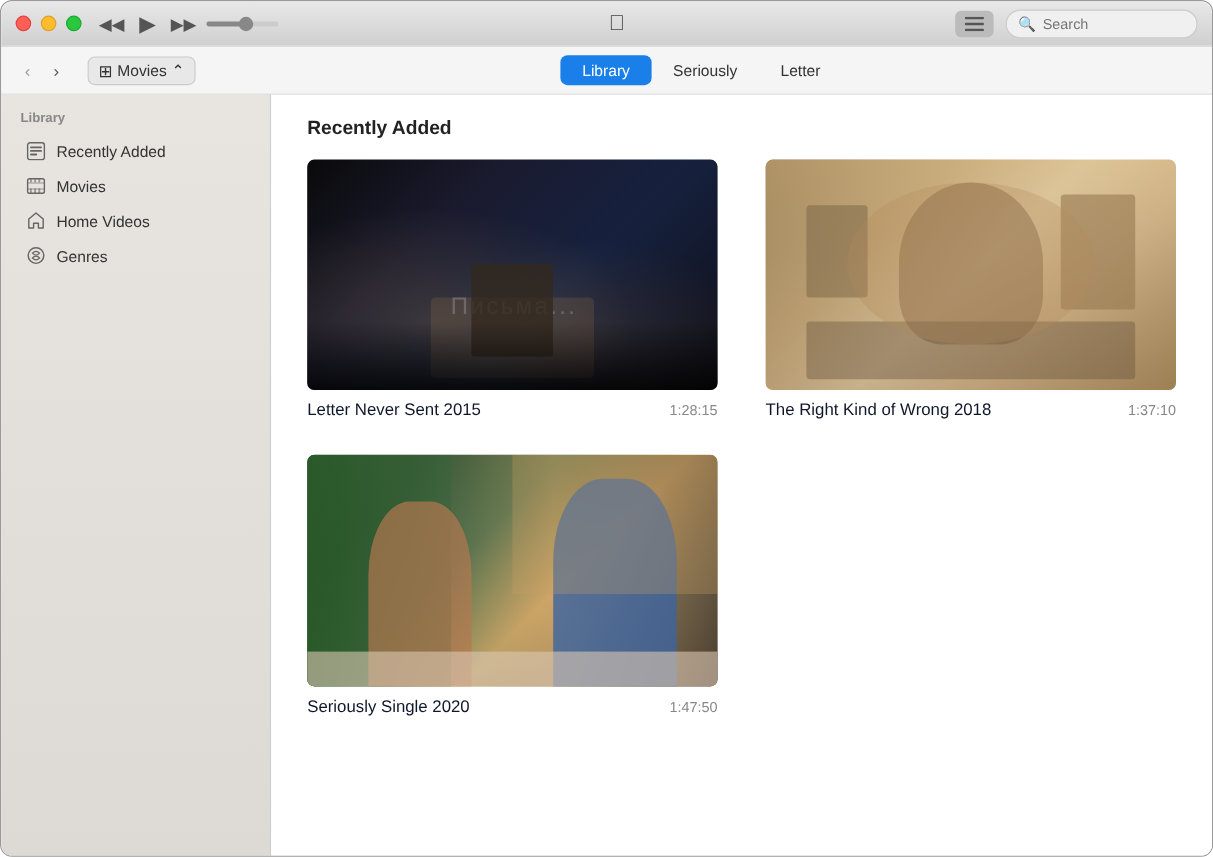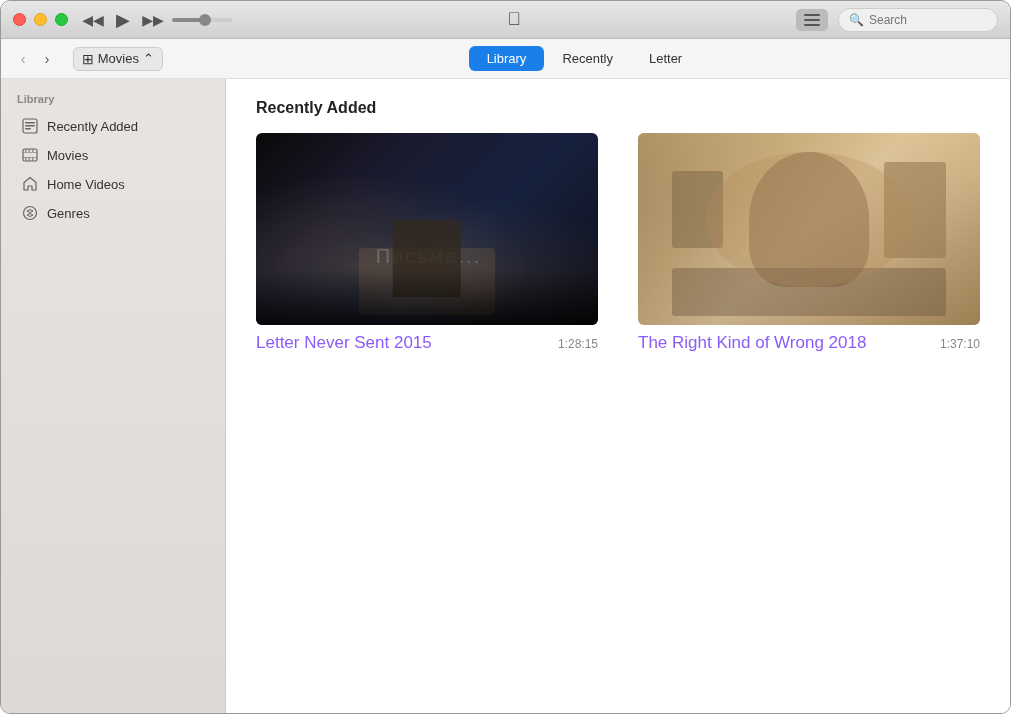--- a/index.html
+++ b/index.html
@@ -293,22 +293,22 @@
       margin-bottom: 8px;
     }
 
     .movie-meta {
       display: flex;
       justify-content: space-between;
       align-items: baseline;
     }
 
     .movie-title {
-      font-size: 17px;
-      color: #8b5cf6;
+      font-size: 14px;
+      color: #0f172a;
     }
 
     .movie-duration {
       font-size: 12px;
       color: #888;
       white-space: nowrap;
     }
 
     
     .thumb-1 {
@@ -443,21 +443,21 @@
   </div>
 
   <div class="library-picker">
     <span class="library-picker-icon">⊞</span>
     <span>Movies</span>
     <span>⌃</span>
   </div>
 
   <div class="tab-bar">
     <button class="tab-btn active">Library</button>
-    <button class="tab-btn">Recently</button>
+    <button class="tab-btn">Seriously</button>
     <button class="tab-btn">Letter</button>
   </div>
 </div>
 
 <div class="main-layout">
 
   <div class="sidebar">
     <div class="sidebar-section-label">Library</div>
 
     <div class="sidebar-item">
@@ -535,17 +535,35 @@
           <div style="position:absolute;bottom:5%;left:10%;right:10%;height:25%;background:rgba(100,80,60,0.4);border-radius:3px;"></div>
           <div style="position:absolute;top:15%;right:10%;width:18%;height:50%;background:rgba(150,120,80,0.6);border-radius:3px;"></div>
           <div style="position:absolute;top:20%;left:10%;width:15%;height:40%;background:rgba(120,100,70,0.5);border-radius:3px;"></div>
         </div>
         <div class="movie-meta">
           <span class="movie-title">The Right Kind of Wrong 2018</span>
           <span class="movie-duration">1:37:10</span>
         </div>
       </div>
 
+      <div class="movie-item">
+        <div class="movie-thumbnail thumb-3">
+          <div class="scene-3"></div>
+
+          <div style="position:absolute;left:0;top:0;bottom:0;width:35%;background:linear-gradient(to right, rgba(40,90,40,0.8), rgba(60,100,60,0.6));"></div>
+
+          <div style="position:absolute;bottom:0;left:15%;width:25%;height:80%;background:rgba(180,120,80,0.7);border-radius:40% 40% 0 0;"></div>
+
+          <div style="position:absolute;bottom:0;right:10%;width:30%;height:90%;background:rgba(60,100,160,0.8);border-radius:40% 40% 0 0;"></div>
+          <div style="position:absolute;top:0;right:0;width:50%;height:60%;background:rgba(200,160,100,0.3);"></div>
+
+          <div style="position:absolute;bottom:0;left:0;right:0;height:15%;background:rgba(220,200,180,0.6);"></div>
+        </div>
+        <div class="movie-meta">
+          <span class="movie-title">Seriously Single 2020</span>
+          <span class="movie-duration">1:47:50</span>
+        </div>
+      </div>
 
 
     </div>
   </div>
 </div>
 
 </body></html>

